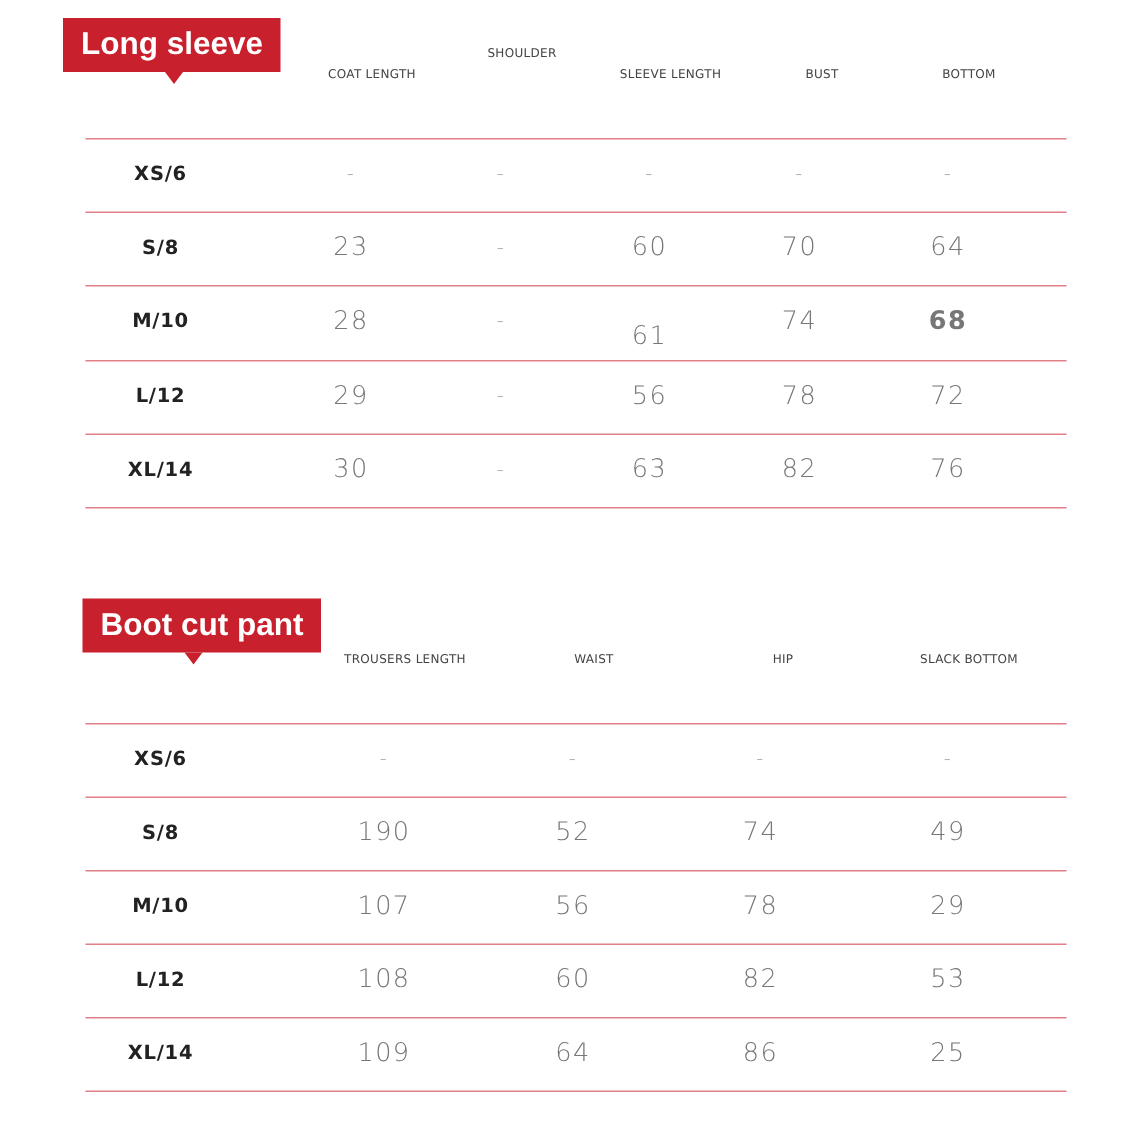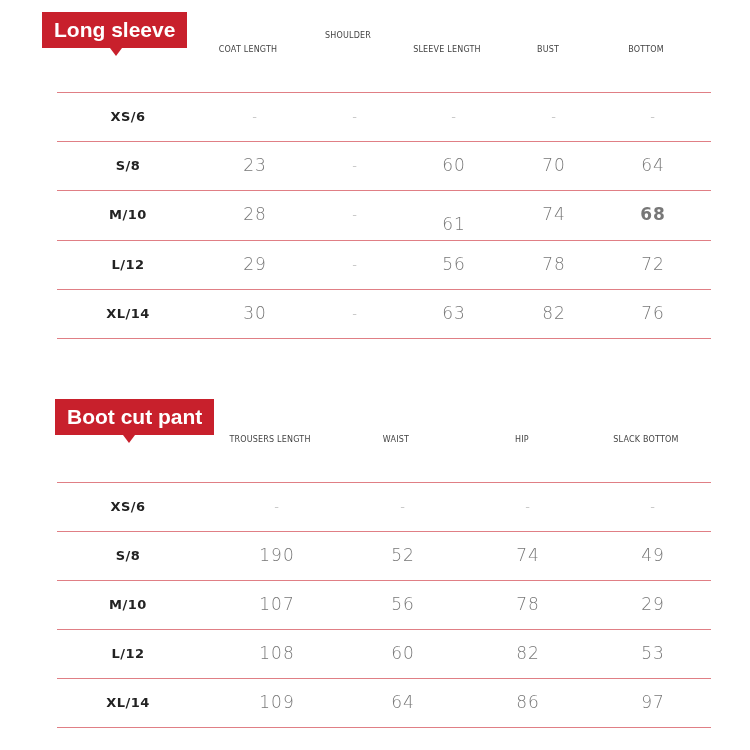--- a/index.html
+++ b/index.html
@@ -2,21 +2,21 @@
 <html><head>
   <meta charset="utf-8">
   <style>
     html, body { margin: 0; padding: 0; background: #ffffff; }
     body { width: 750px; height: 750px; position: relative; overflow: hidden; font-family: "DejaVu Sans", sans-serif; }
     .section { position: absolute; left: 0; width: 750px; }
     .tag { position: absolute; background: #c8202c; color: #fff; font-family: "Liberation Sans", sans-serif; font-weight: bold; font-size: 21px; line-height: 36px; padding: 0 12px; white-space: nowrap; }
     .tag::after { content: ""; position: absolute; bottom: -8px; left: 68px; border-left: 6px solid transparent; border-right: 6px solid transparent; border-top: 8px solid #c8202c; }
     .hdr { position: absolute; font-size: 8px; color: #444; letter-spacing: 0.2px; transform: translateX(-50%); white-space: nowrap; }
     .line { position: absolute; left: 57px; width: 654px; height: 1px; background: #e07f85; }
-    .row { position: absolute; left: 64px; width: 654px; height: 49px; text-align: center; }
+    .row { position: absolute; left: 43px; width: 654px; height: 49px; text-align: center; }
     .cell { position: absolute; top: 0; line-height: 49px; transform: translateX(-50%); white-space: nowrap; }
     .size { font-size: 13px; color: #222; font-weight: bold; letter-spacing: 0.5px; }
     .val { font-size: 17px; color: #777; font-weight: 300; letter-spacing: 1px; font-family: "DejaVu Sans", sans-serif; }
     .dash { font-size: 13px; color: #999; }
   </style>
 </head>
 <body>
 
 <div class="section" style="top:0;">
   <div class="tag" style="left:42px; top:12px;">Long sleeve</div>
@@ -112,16 +112,16 @@
     <span class="cell val" style="left:339px;">60</span>
     <span class="cell val" style="left:464px;">82</span>
     <span class="cell val" style="left:589px;">53</span>
   </div>
   <div class="line" style="top:678px;"></div>
   <div class="row" style="top:678px;">
     <span class="cell size" style="left:64px;">XL/14</span>
     <span class="cell val" style="left:213px;">109</span>
     <span class="cell val" style="left:339px;">64</span>
     <span class="cell val" style="left:464px;">86</span>
-    <span class="cell val" style="left:589px;">97</span>
+    <span class="cell val" style="left:589px;">25</span>
   </div>
   <div class="line" style="top:727px;"></div>
 </div>
 
 </body></html>

